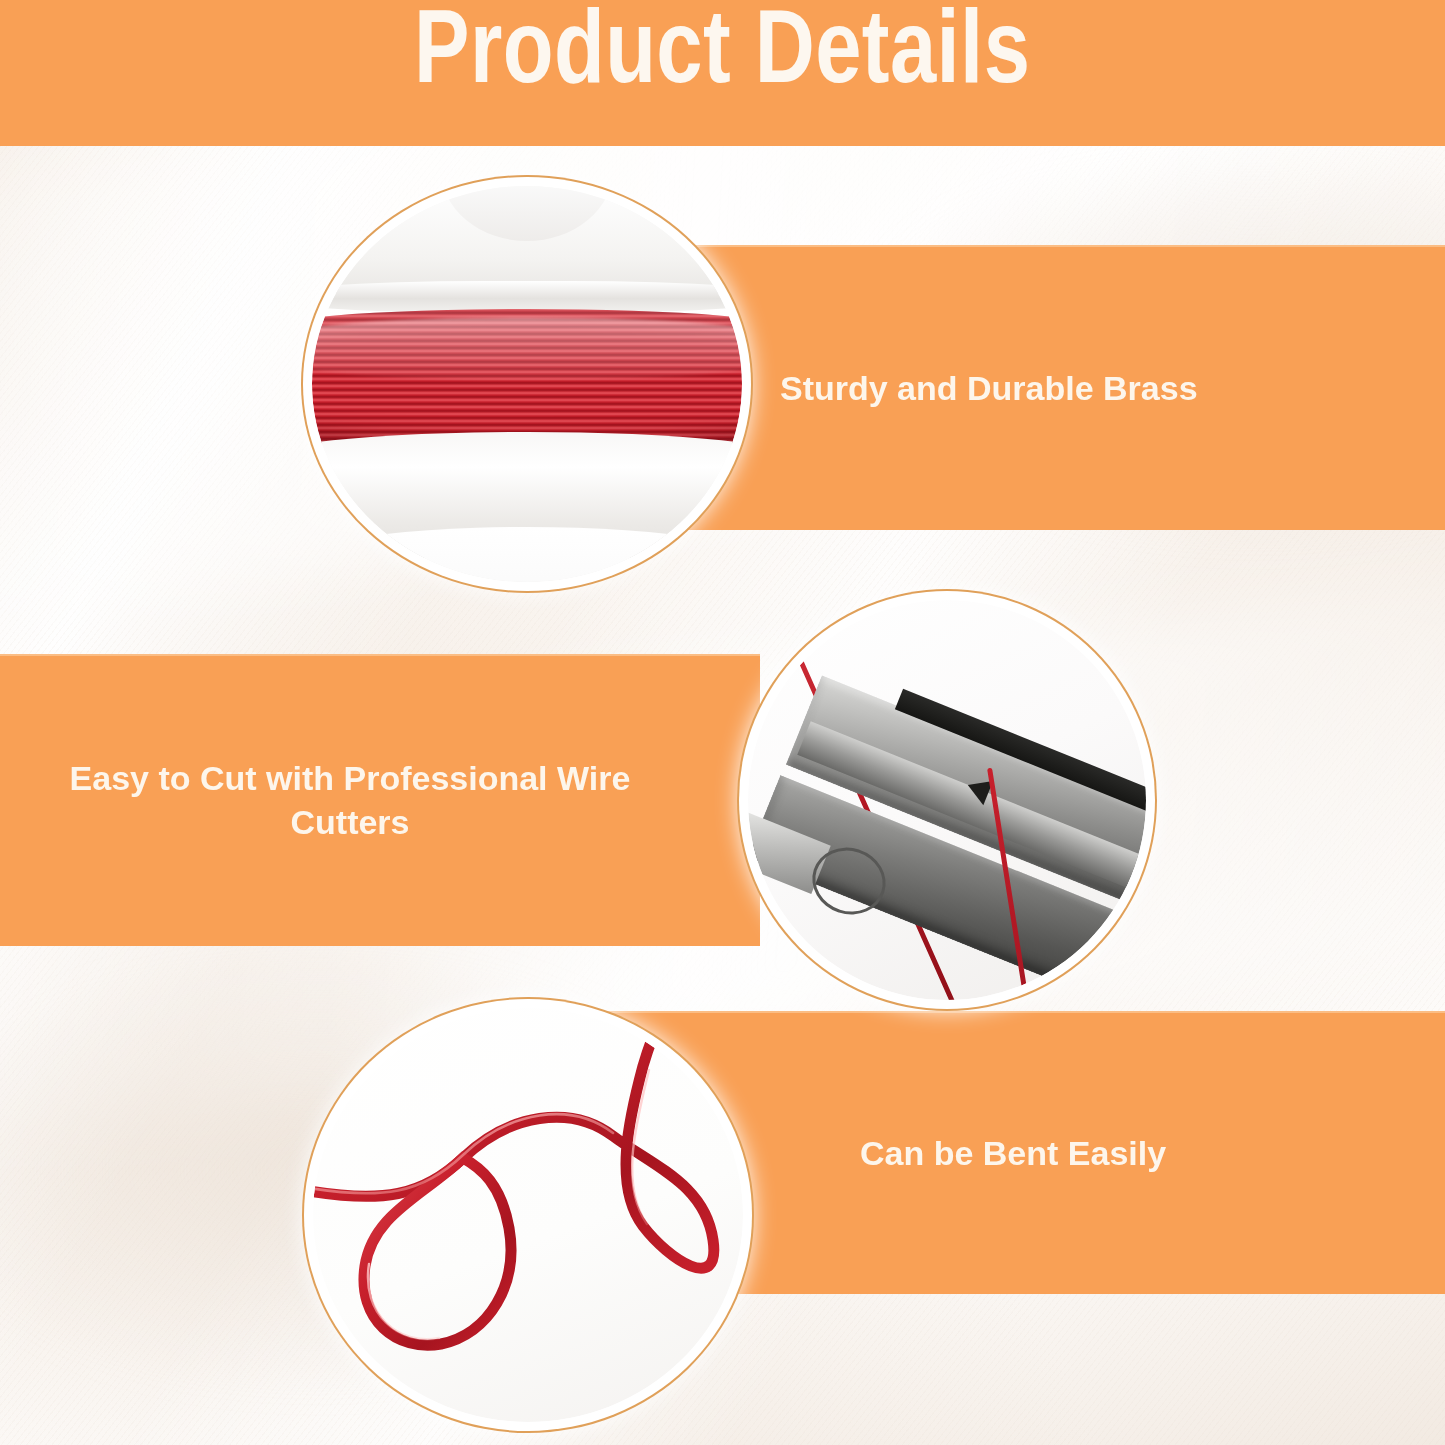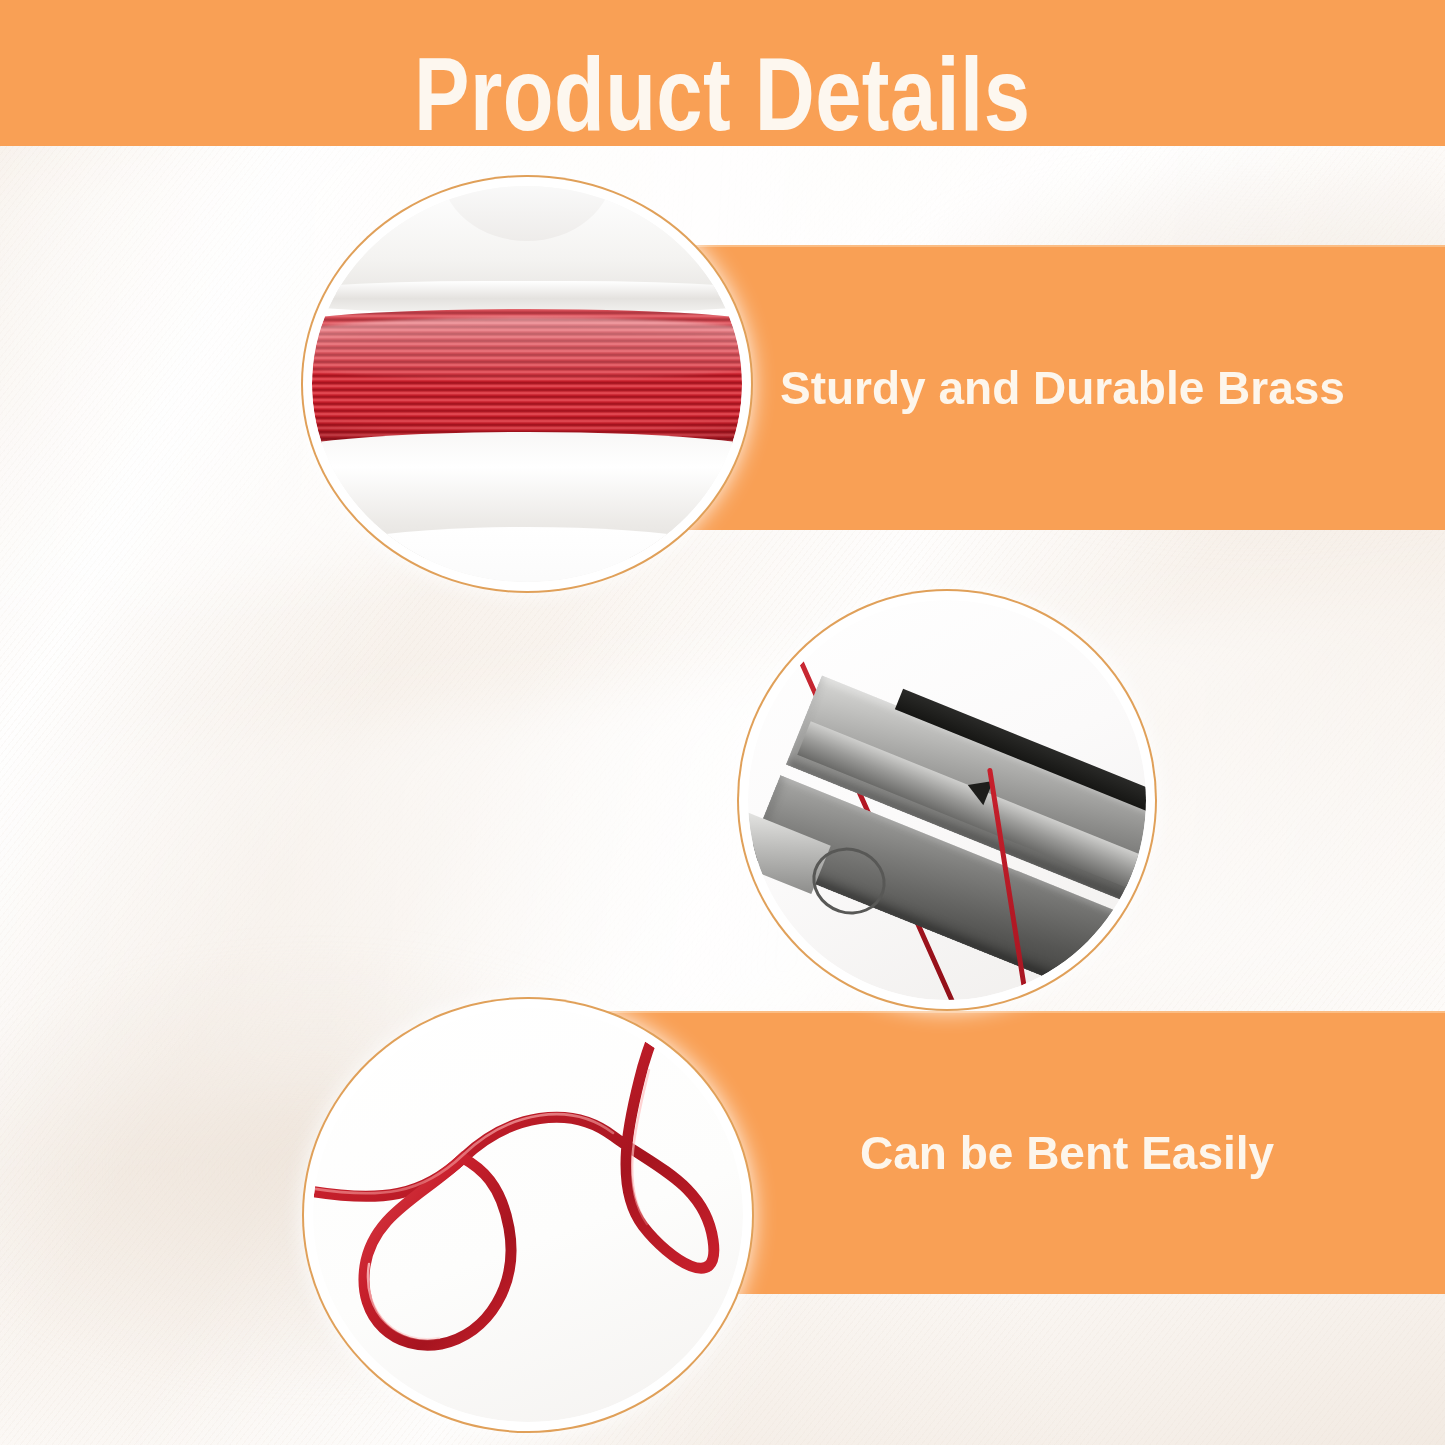--- a/index.html
+++ b/index.html
@@ -74,21 +74,21 @@
   }
 
   
   .header {
     position: absolute;
     left: 0; top: 0;
     width: 1445px;
     height: 146px;
     background: #f9a055;
     display: flex;
-    align-items: flex-end;
+    align-items: flex-start;
     justify-content: center;
   }
   .header-title {
     color: #fdf7ef;
     font-size: 104px;
     font-weight: bold;
     letter-spacing: 0.5px;
     line-height: 1;
     transform: scaleX(0.80);
     transform-origin: center;
@@ -120,21 +120,21 @@
   }
   .band-3 {
     left: 520px; top: 1011px;
     width: 925px; height: 283px;
     justify-content: flex-start;
     padding-left: 340px;
     box-sizing: border-box;
   }
   .band-text {
     color: #fdf6ec;
-    font-size: 46px;
+    font-size: 34px;
     font-weight: bold;
     line-height: 1.28;
     white-space: nowrap;
   }
   .band-2 .band-text {
     text-align: center;
     white-space: normal;
     width: 660px;
   }
 
@@ -330,20 +330,23 @@
   <div class="bg-shade-b"></div>
 
   <div class="header">
     <div class="header-title">Product Details</div>
   </div>
 
   <div class="band band-1">
     <div class="band-text">Sturdy and Durable Brass</div>
   </div>
 
+  <div class="band band-2">
+    <div class="band-text">Easy to Cut with Professional Wire Cutters</div>
+  </div>
 
   <div class="band band-3">
     <div class="band-text">Can be Bent Easily</div>
   </div>
 
   <div class="medallion m1">
     <div class="medallion-inner">
       <div class="spool-bg"></div>
       <div class="spool-top-flange"></div>
       <div class="spool-hub"></div>

